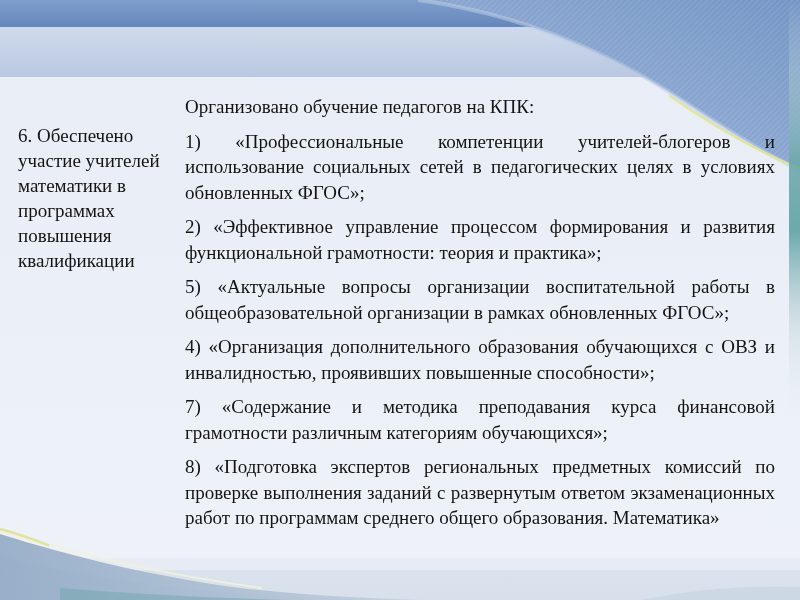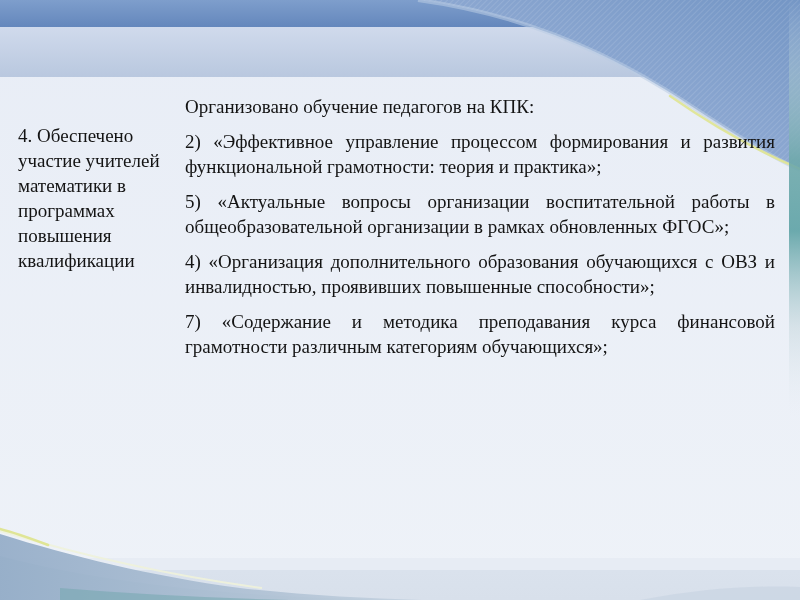--- a/index.html
+++ b/index.html
@@ -88,24 +88,26 @@
 
     <path d="M 0,556 C 90,580 200,592 300,597 C 380,600 440,601 490,602 L 0,602 Z" style="fill:var(--bottom-swoosh-teal,#7fadb0)" fill-opacity="0.5"></path>
     <path d="M 0,534 C 70,556 150,576 240,588 C 320,597 400,600 470,601 L 0,601 Z" fill="url(#gBL)" fill-opacity="0.95"></path>
     <path d="M 60,588 C 180,598 320,602 470,603 L 60,603 Z" fill="#6ba4a8" fill-opacity="0.45"></path>
     <path d="M 0,531 C 80,555 172,576 262,588" fill="none" stroke="#eef2da" stroke-width="2" stroke-opacity="0.9"></path>
     <path d="M 0,529 C 16,533 32,539 48,545" fill="none" style="stroke:var(--accent-lime,#dfe596)" stroke-width="2.6" stroke-linecap="round"></path>
   </svg>
 
   <div class="content">
 
-    <div class="left-col">4. Обеспечено участие учителей математики в программах повышения квалификации</div>
+    <div class="left-col">6. Обеспечено участие учителей математики в программах повышения квалификации</div>
 
     <div class="right-col">
       <p class="intro">Организовано обучение педагогов на КПК:</p>
+      <p class="item">1) «Профессиональные компетенции учителей-блогеров и использование социальных сетей в педагогических целях в условиях обновленных ФГОС»;</p>
       <p class="item">2) «Эффективное управление процессом формирования и развития функциональной грамотности: теория и практика»;</p>
       <p class="item">5) «Актуальные вопросы организации воспитательной работы в общеобразовательной организации в рамках обновленных ФГОС»;</p>
       <p class="item">4) «Организация дополнительного образования обучающихся с ОВЗ и инвалидностью, проявивших повышенные способности»;</p>
       <p class="item">7) «Содержание и методика преподавания курса финансовой грамотности различным категориям обучающихся»;</p>
+      <p class="item">8) «Подготовка экспертов региональных предметных комиссий по проверке выполнения заданий с развернутым ответом экзаменационных работ по программам среднего общего образования. Математика»</p>
     </div>
 
   </div>
 </div>
 
 </body></html>

